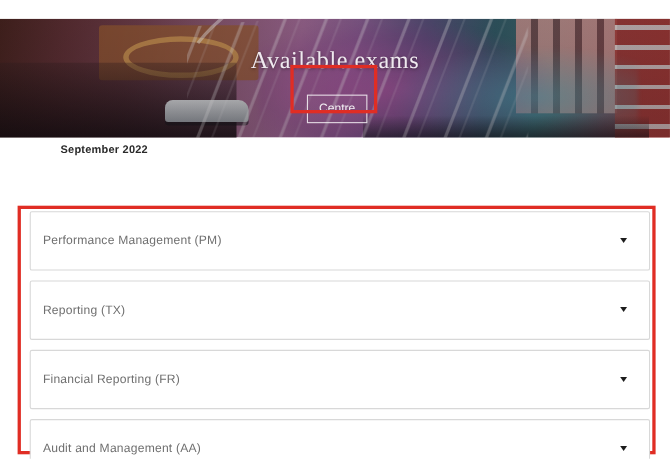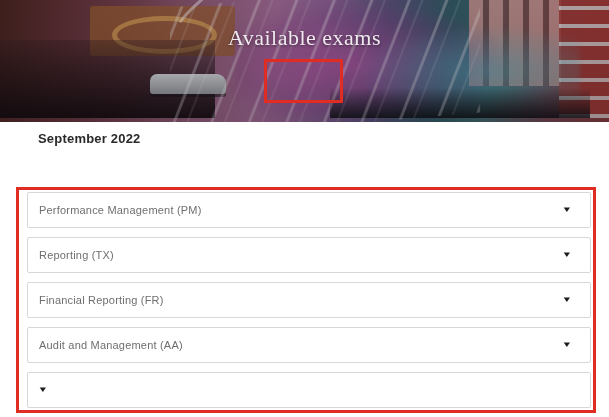--- a/index.html
+++ b/index.html
@@ -1,21 +1,21 @@
 <!DOCTYPE html>
 <html><head>
 <meta charset="utf-8">
 <style>
   html,body{margin:0;padding:0;}
   body{
     width:609px;height:417px;position:relative;overflow:hidden;
     background:#ffffff;font-family:"Liberation Sans",sans-serif;
   }
   
-  .hero{position:absolute;left:0;top:0;width:609px;height:122px;overflow:hidden;}
+  .hero{position:absolute;left:0;top:17px;width:609px;height:108px;overflow:hidden;}
   .hero .layer{position:absolute;}
   .ph-base{inset:0;
     background:linear-gradient(100deg,#45221c 0%,#5d2f33 10%,#6f3e4a 20%,#8c5a74 32%,
       #a06a96 44%,#8a5f93 52%,#57507a 62%,#2f5b66 72%,#3f6a6e 80%,#6f4550 90%,#83383a 100%);}
   .ph-sign{left:90px;top:6px;width:145px;height:50px;background:#9a5c30;opacity:.75;border-radius:3px;}
   .ph-sign-oval{left:112px;top:16px;width:95px;height:28px;border:5px solid rgba(215,160,85,.75);border-radius:50%;}
   .ph-crowd{left:0;top:40px;width:215px;height:78px;
     background:linear-gradient(to top,rgba(12,8,10,.92),rgba(50,30,30,.35));}
   .ph-car{left:150px;top:74px;width:76px;height:20px;border-radius:7px 9px 3px 3px;
     background:linear-gradient(#d4d8da,#959ca1);box-shadow:0 3px 0 rgba(20,20,25,.6);}
@@ -40,26 +40,26 @@
     text-shadow:0 1px 3px rgba(0,0,0,.45);}
   .centre-btn{position:absolute;left:279px;top:69px;width:55px;height:26px;
     background:rgba(255,255,255,.04);border:1px solid rgba(255,255,255,.8);
     color:#f2eef2;font-size:11px;font-family:"Liberation Sans",sans-serif;cursor:pointer;padding:0;}
   
   .ann{position:absolute;border:3px solid #e02d24;box-sizing:border-box;pointer-events:none;}
   .ann-centre{left:264px;top:59px;width:79px;height:44px;}
   .ann-exams{left:16px;top:187px;width:580px;height:226px;}
   
   .session{position:absolute;left:38px;top:131px;text-align:center;}
-  .session-date{font-size:13px;font-weight:bold;color:#2a2a2a;letter-spacing:.2px;}
+  .session-date{font-size:10px;font-weight:bold;color:#2a2a2a;letter-spacing:.2px;margin-left:17px;}
   .session-tab{display:inline-block;margin-top:3px;padding:0 3px 4px;font-size:11px;color:#4d4d4d;
     letter-spacing:.4px;border-bottom:3px solid #45a7d9;cursor:pointer;}
   
   .exam-list{position:absolute;left:27px;top:192px;width:564px;}
-  .exam-card{box-sizing:border-box;height:36px;margin-bottom:9px;background:#fff;
+  .exam-card{box-sizing:border-box;height:54px;margin-bottom:9px;background:#fff;
     border:1px solid #d8d8d8;border-radius:2px;display:flex;align-items:center;
     justify-content:space-between;padding:0 19px 0 11px;cursor:pointer;}
   .exam-label{font-size:11px;color:#6f6f6f;letter-spacing:.2px;}
   .chevron{font-size:8px;color:#1c1c1c;transform:scaleX(1.35);line-height:1;}
 </style>
 </head>
 <body>
 
 <div class="hero">
   <div class="layer ph-base"></div>
@@ -69,20 +69,21 @@
   <div class="layer ph-car"></div>
   <div class="layer ph-bldg-pink"></div>
   <div class="layer ph-bldg-red"></div>
   <div class="layer ph-swirl"></div>
   <div class="layer ph-cyan"></div>
   <div class="layer ph-bikes"></div>
   <div class="layer ph-streaks"></div>
   <div class="layer ph-arc"></div>
   <div class="layer ph-dim"></div>
   <div class="hero-title">Available exams</div>
+  <button class="centre-btn">Centre</button>
 </div>
 
 <div class="ann ann-centre"></div>
 <div class="ann ann-exams"></div>
 
 <div class="session">
   <div class="session-date">September 2022</div>
 </div>
 
 <div class="exam-list">

